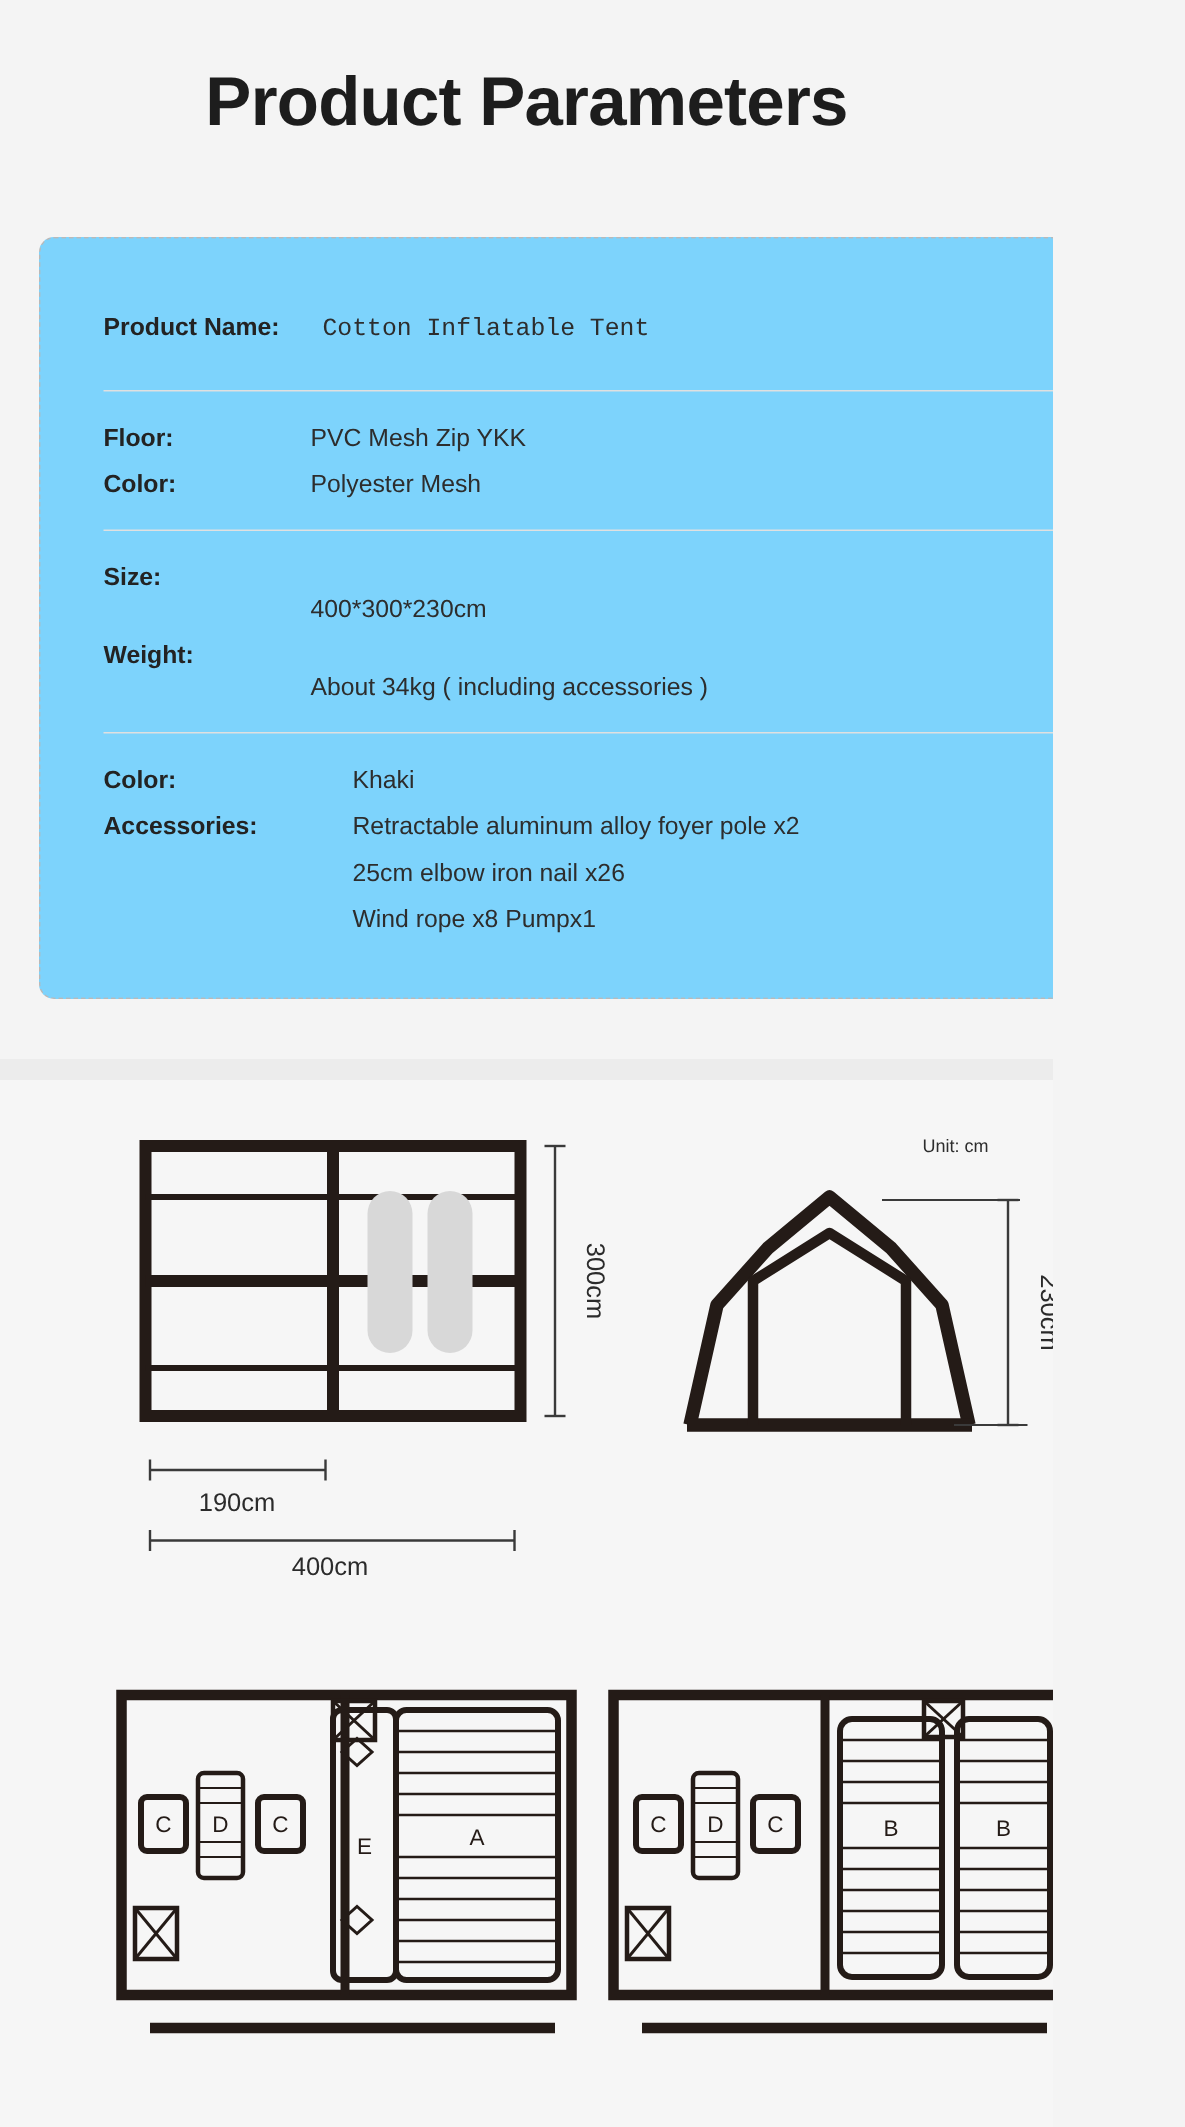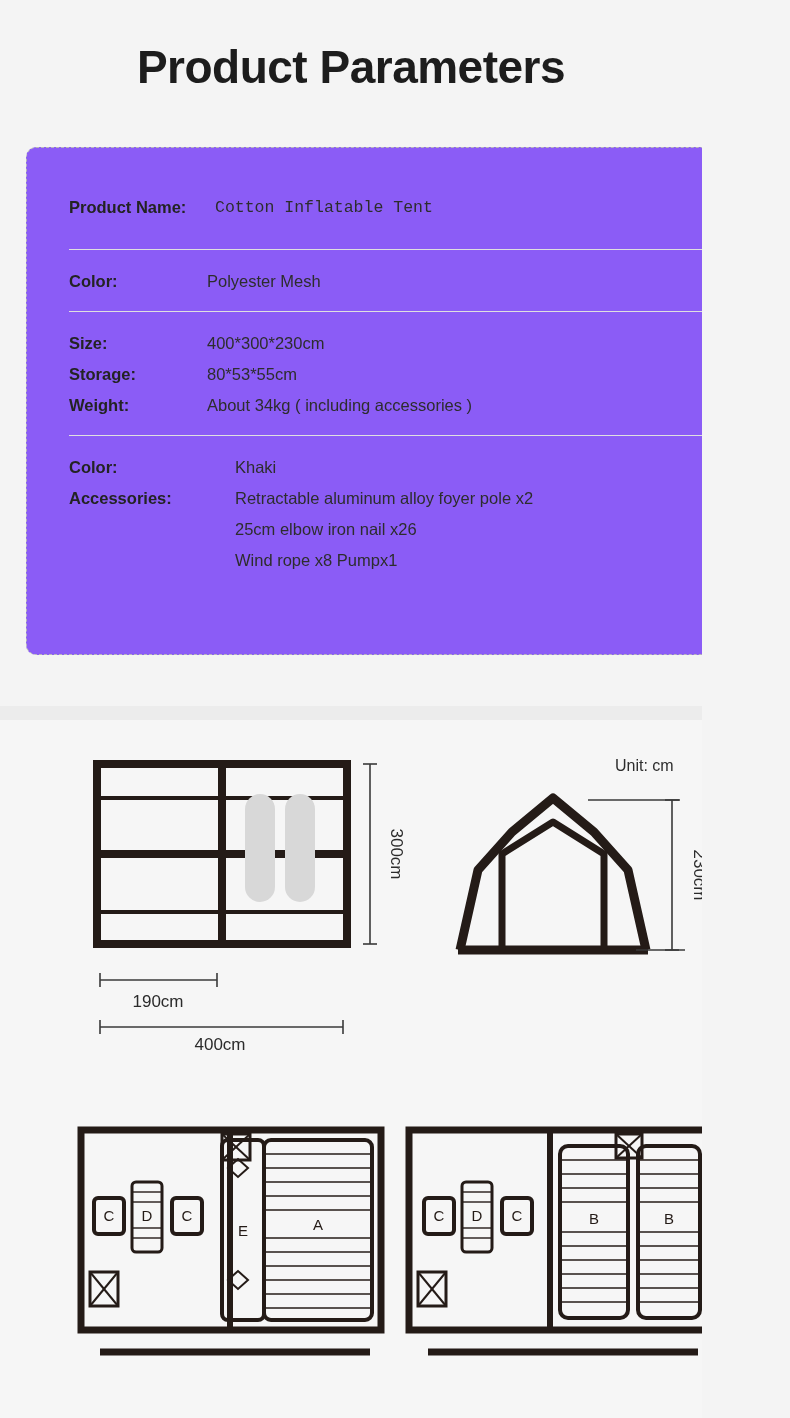--- a/index.html
+++ b/index.html
@@ -25,26 +25,26 @@
     font-weight: bold;
     letter-spacing: -0.5px;
     padding-top: 40px;
     color: #1d1d1d;
   }
 
   
   .spec-card {
     position: absolute;
     left: 26px;
-    top: 147px;
+    top: 158px;
     width: 738px;
     height: 508px;
     border: 1px dashed #b9b9b9;
     border-radius: 10px;
-    background: #8b5cf6;
+    background: #7dd3fc;
   }
   .spec-inner {
     padding: 0 42px;
   }
   .spec-group {
     padding: 16px 0 14px 0;
   }
   .spec-group + .spec-group {
     border-top: 1px solid #e0e0e0;
   }
@@ -62,21 +62,21 @@
     white-space: nowrap;
   }
   .spec-value {
     color: #2d2d2d;
     white-space: nowrap;
   }
   .g1 { padding-top: 44px; padding-bottom: 26px; }
   .g1 .spec-label { flex: 0 0 138px; }
   .g1 .spec-value { padding-left: 8px; font-family: Liberation Mono, monospace; }
   .g2 .spec-value { padding-left: 0px; }
-  .g3 .spec-value { padding-left: 0px; }
+  .g3 .spec-value { padding-left: 0px; margin-top: 21px; }
   .g4 .spec-value { padding-left: 0px; margin-left: 28px; }
 
   
   .band {
     position: absolute;
     left: 0; top: 706px;
     width: 790px; height: 14px;
     background: #ececec;
   }
 
@@ -85,21 +85,21 @@
     position: absolute;
     left: 0; top: 720px;
     width: 790px;
     height: 698px;
     background: #f6f6f6;
   }
 
   .unit-label {
     position: absolute;
     left: 615px; top: 765px;
-    font-size: 16px;
+    font-size: 12px;
     color: #2d2d2d;
   }
 
   svg { display: block; }
   .dimtxt {
     font-family: "Liberation Sans", sans-serif;
     font-size: 17px;
     fill: #2b2b2b;
   }
   .lettertxt {
@@ -120,33 +120,33 @@
 
       <div class="spec-group g1">
         <div class="spec-row">
           <div class="spec-label">Product Name:</div>
           <div class="spec-value">Cotton Inflatable Tent</div>
         </div>
       </div>
 
       <div class="spec-group g2">
         <div class="spec-row">
+          <div class="spec-label">Floor:</div>
+          <div class="spec-value">PVC Mesh Zip YKK</div>
+        </div>
+        <div class="spec-row">
           <div class="spec-label">Color:</div>
           <div class="spec-value">Polyester Mesh</div>
         </div>
       </div>
 
       <div class="spec-group g3">
         <div class="spec-row">
           <div class="spec-label">Size:</div>
           <div class="spec-value">400*300*230cm</div>
-        </div>
-        <div class="spec-row">
-          <div class="spec-label">Storage:</div>
-          <div class="spec-value">80*53*55cm</div>
         </div>
         <div class="spec-row">
           <div class="spec-label">Weight:</div>
           <div class="spec-value">About 34kg ( including accessories )</div>
         </div>
       </div>
 
       <div class="spec-group g4">
         <div class="spec-row">
           <div class="spec-label">Color:</div>

